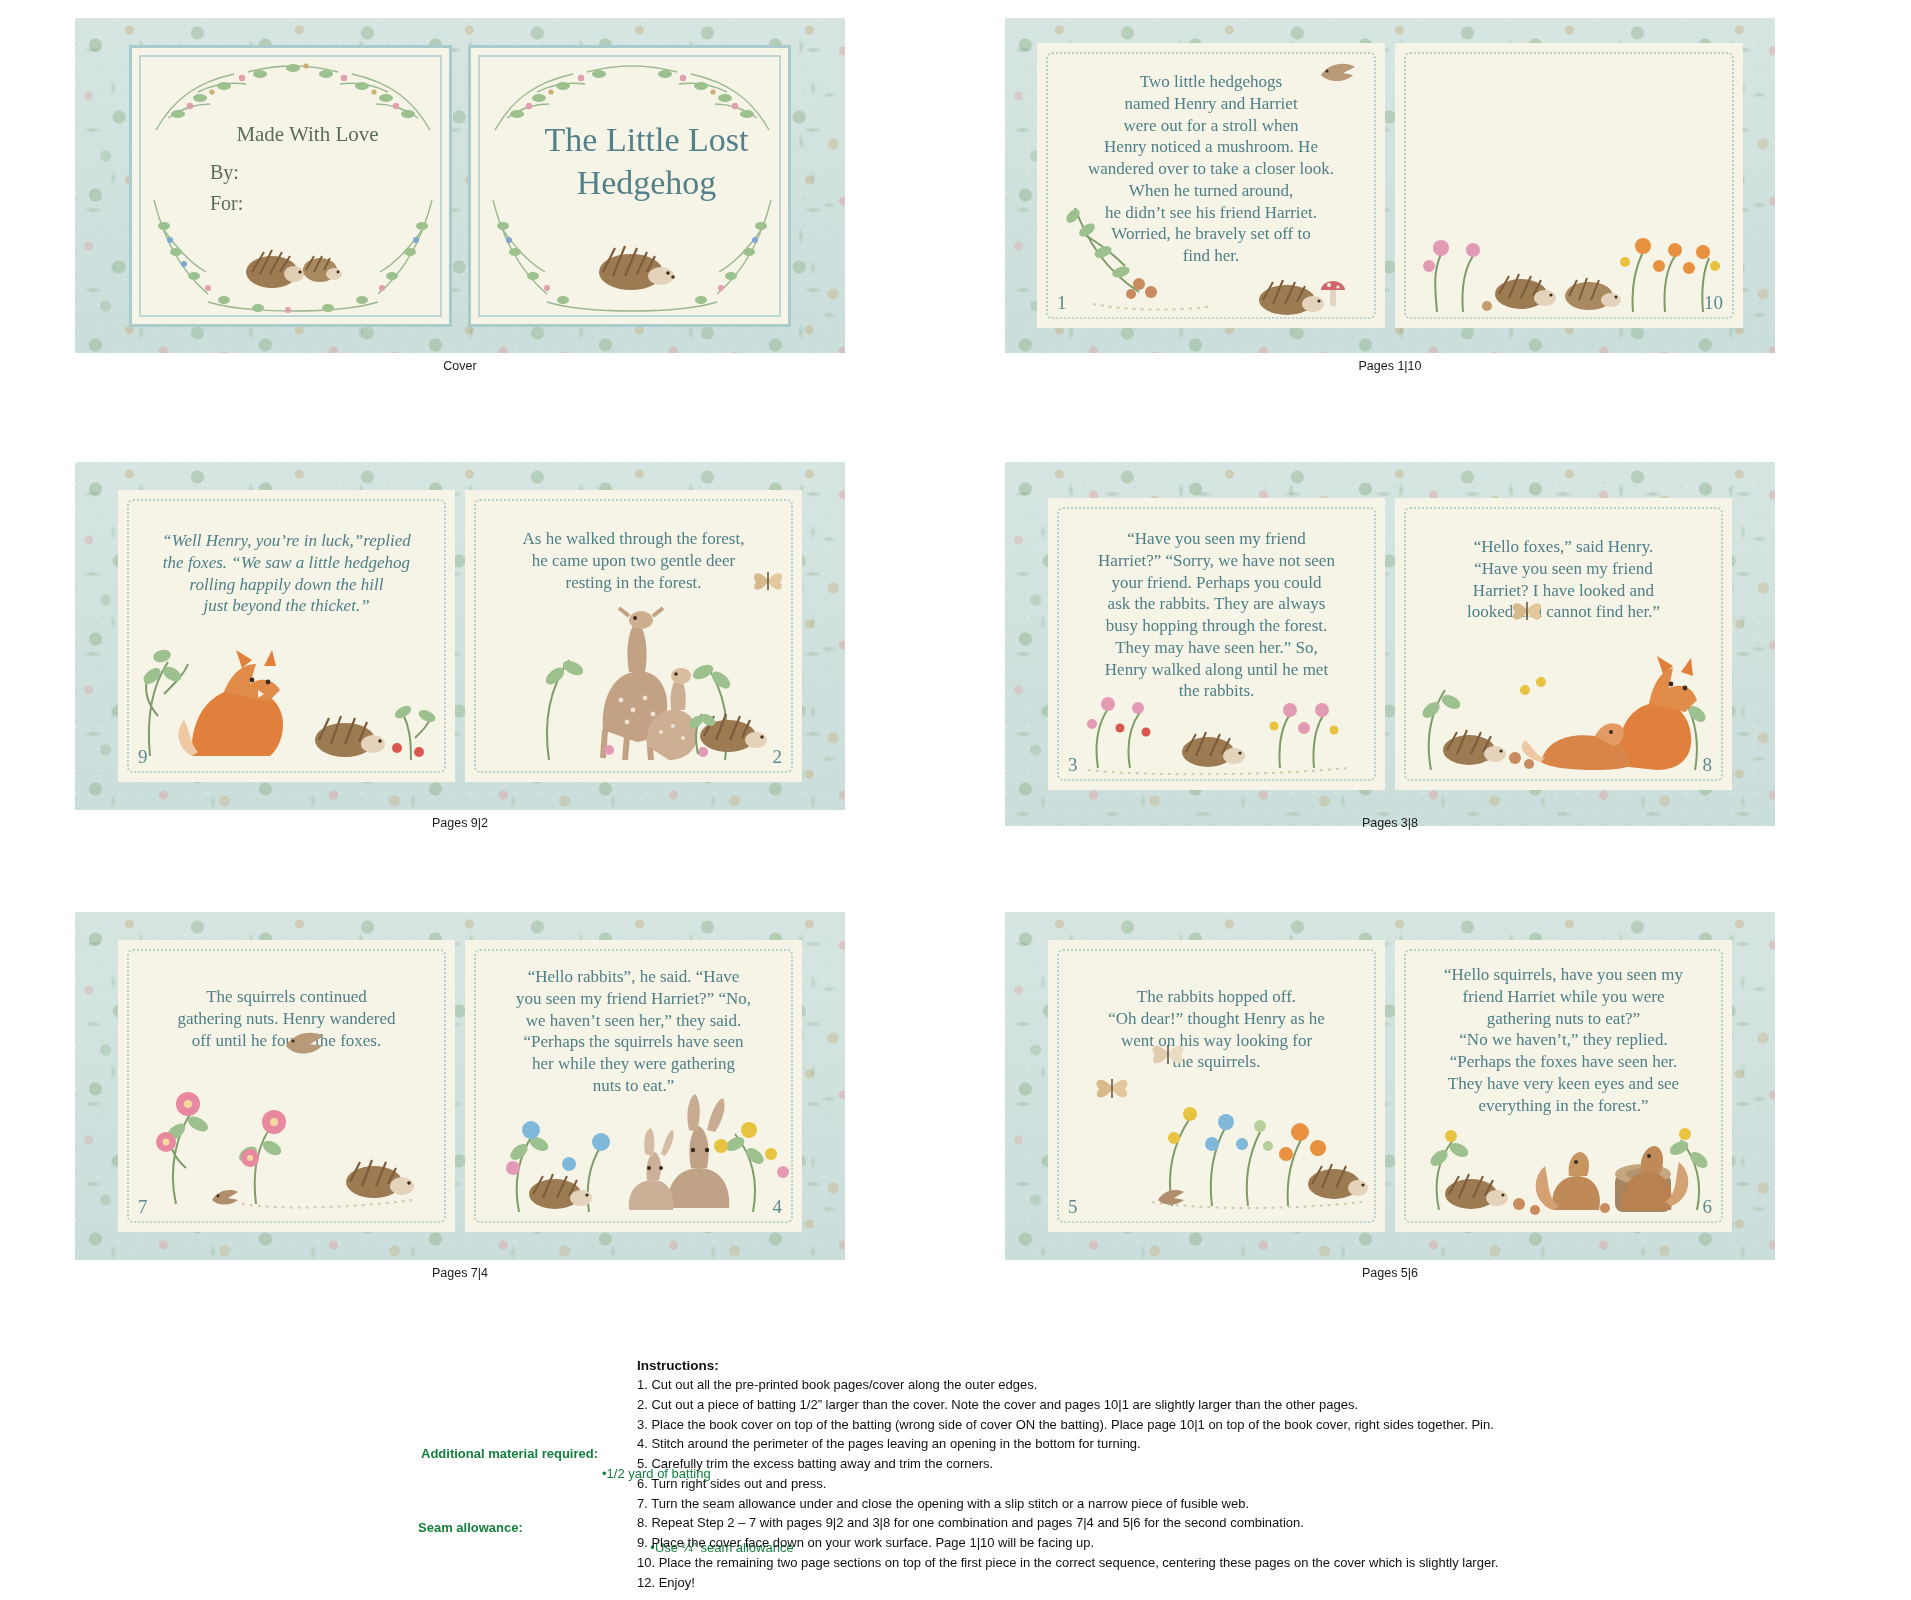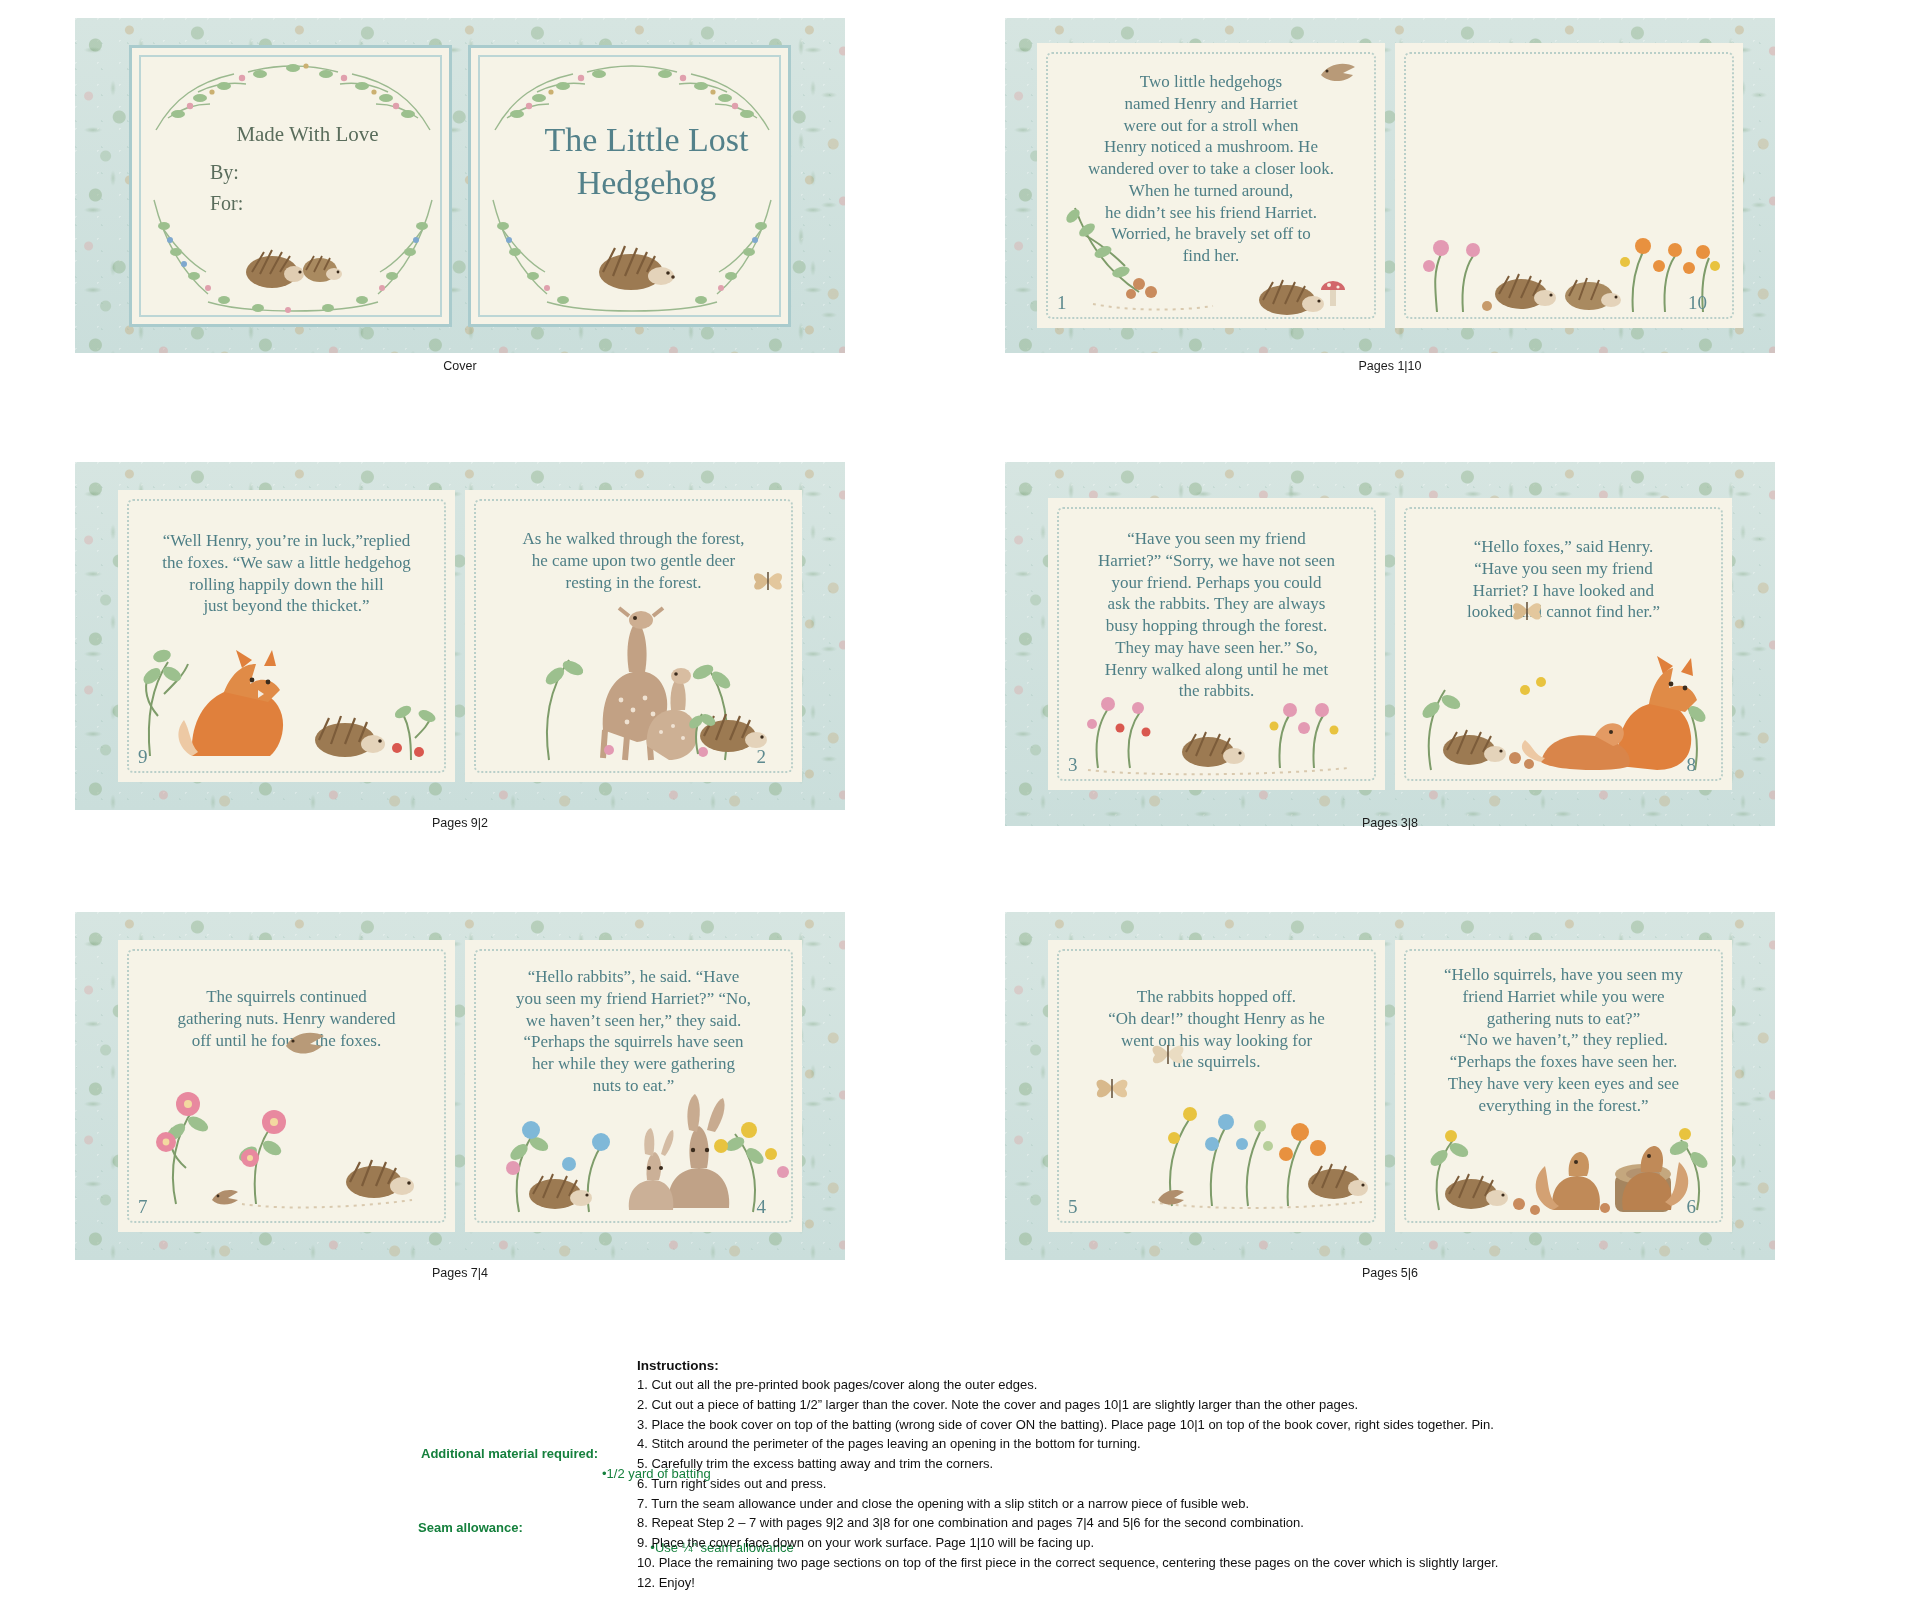--- a/index.html
+++ b/index.html
@@ -98,21 +98,21 @@
   }
   .page-num {
     position: absolute;
     bottom: 14px;
     font-family: "Liberation Serif", serif;
     color: #5d8a8f;
     font-size: 19px;
     z-index: 4;
   }
   .page-num.left { left: 20px; }
-  .page-num.right { right: 36px; }
+  .page-num.right { right: 20px; }
 
   .caption {
     position: absolute;
     width: 100%;
     text-align: center;
     font-size: 12.5px;
     color: #1b1b1b;
     font-family: "Liberation Sans", sans-serif;
   }
 
@@ -445,21 +445,21 @@
         <div class="page-num right">10</div>
       </div>
     </div>
     <div class="caption" style="top:341px;">Pages 1|10</div>
   </div>
 
   <div class="panel-wrap" style="left:75px; top:462px; width:770px; height:348px;">
     <div class="panel">
       <div class="page" style="width:337px; height:292px; margin-right:5px;">
         <div class="inner-frame"></div>
-        <div class="page-text" style="font-size:17px; margin-top:40px;">“Well Henry, you’re in luck,”replied
+        <div class="page-text" style="font-size:17px; margin-top:40px;font-style:italic;">“Well Henry, you’re in luck,”replied
 the foxes. “We saw a little hedgehog
 rolling happily down the hill
 just beyond the thicket.”</div>
         <svg class="art" style="left:14px; bottom:16px;" width="200" height="160" viewBox="0 0 200 160">
           <g stroke="#7e9c6a" stroke-width="2" fill="none">
               <path d="M18,150 C14,110 20,80 36,56"></path>
               <path d="M26,110 C14,96 12,82 16,70"></path>
               <path d="M32,88 C44,76 52,68 56,58"></path>
             </g>
           <g fill="#9cc08e">

